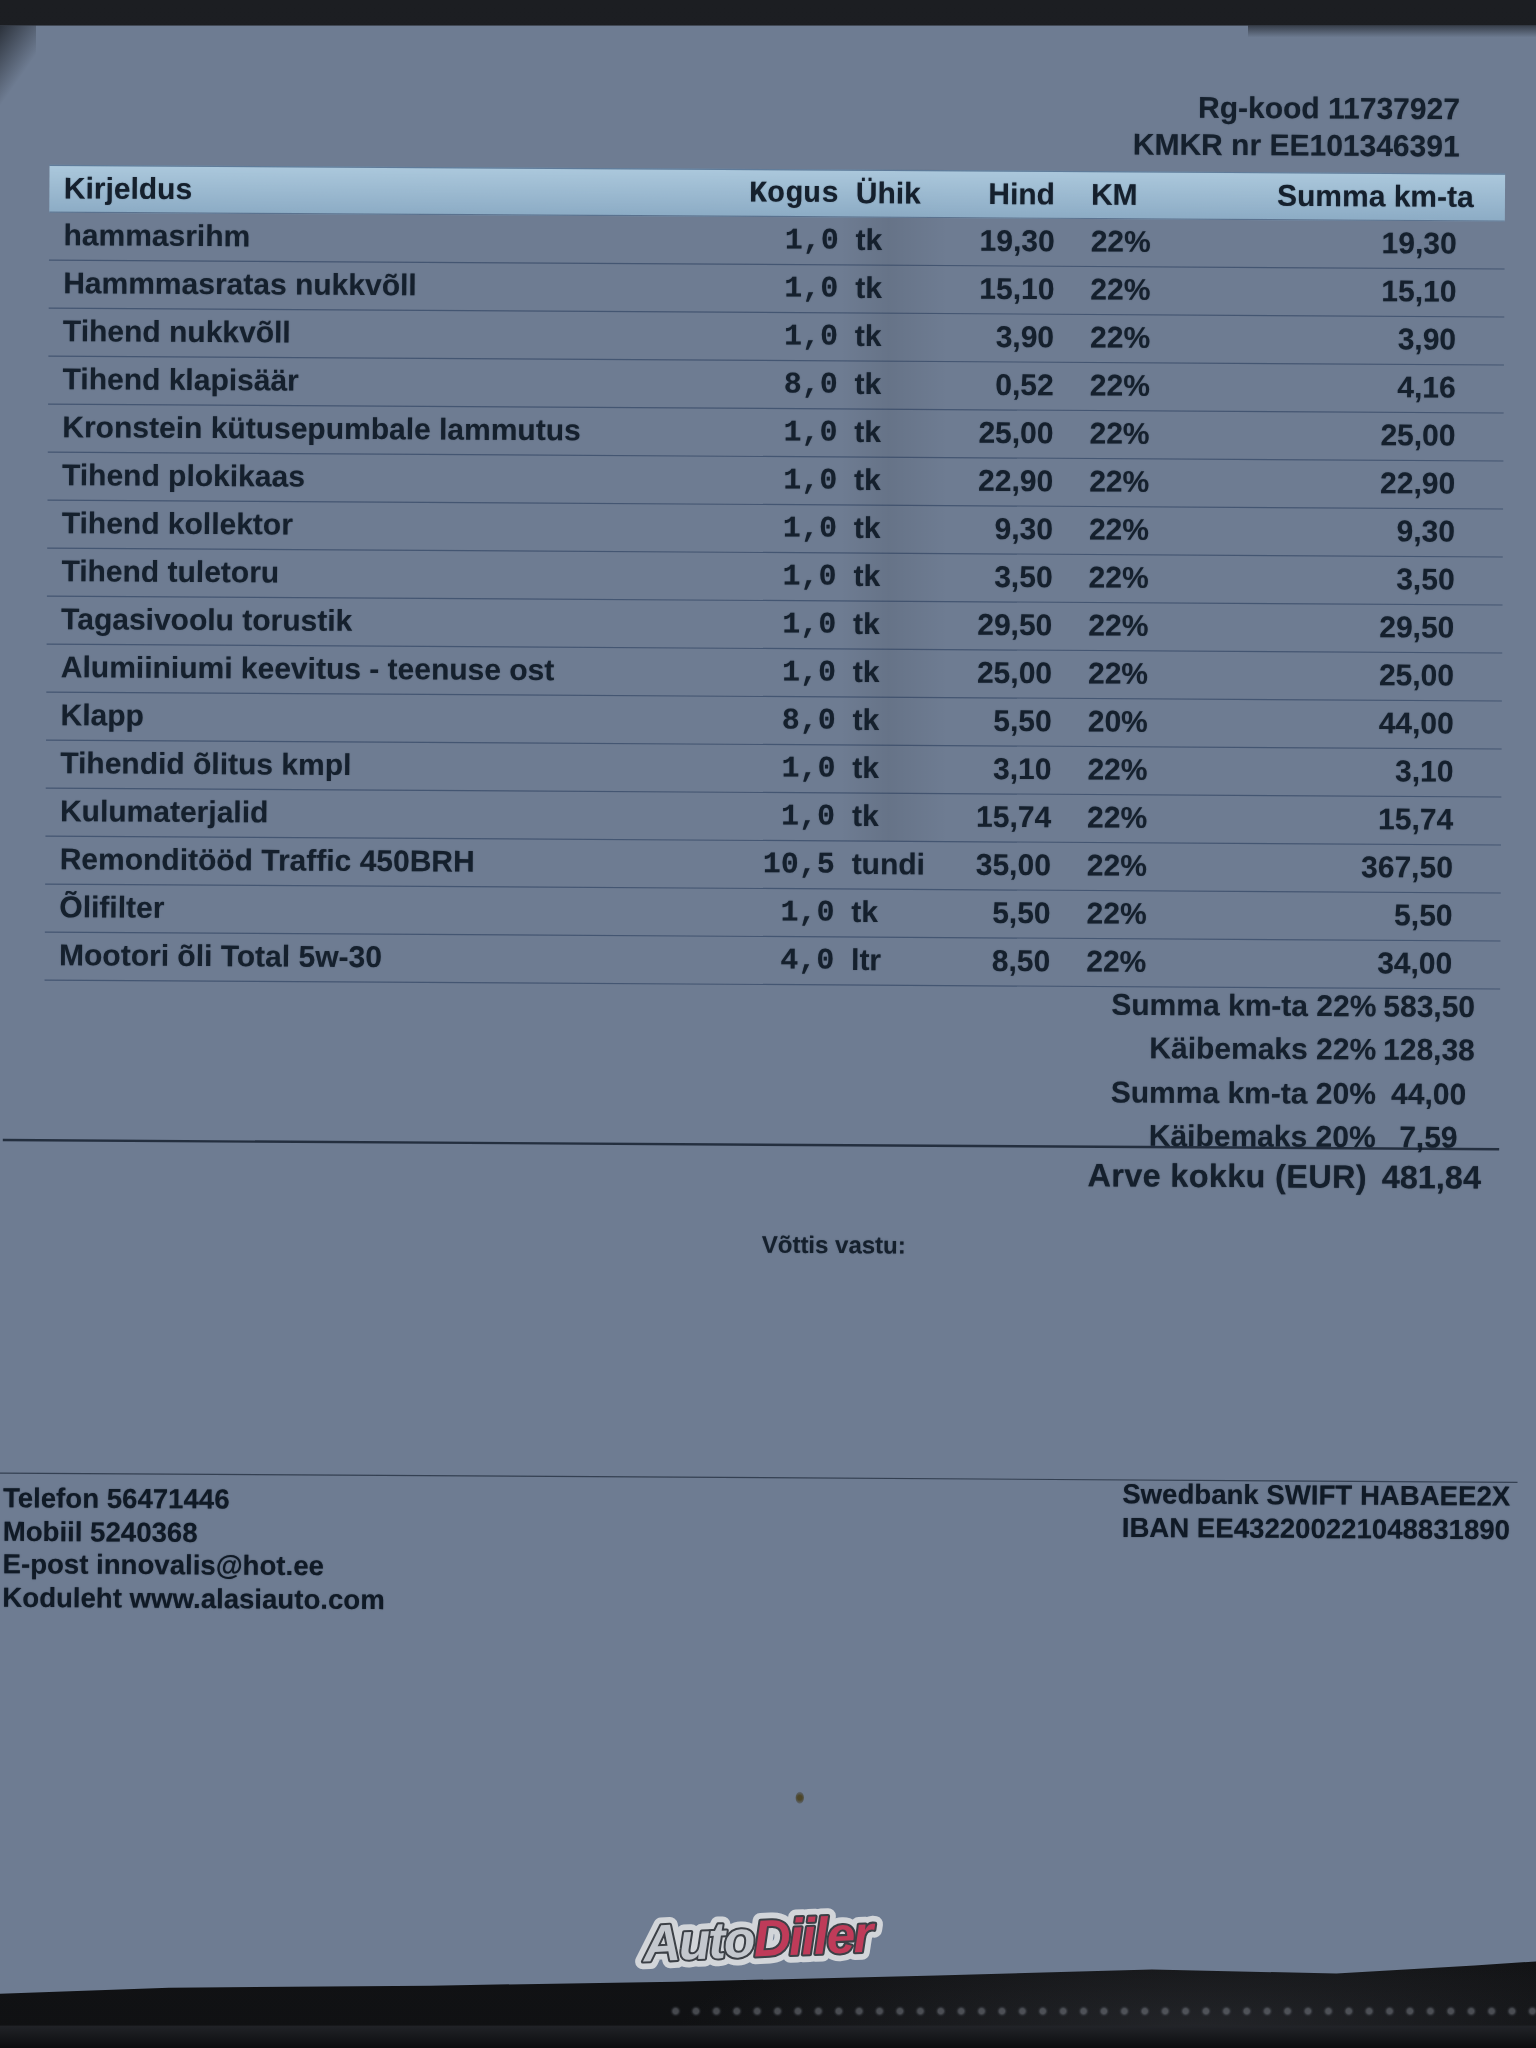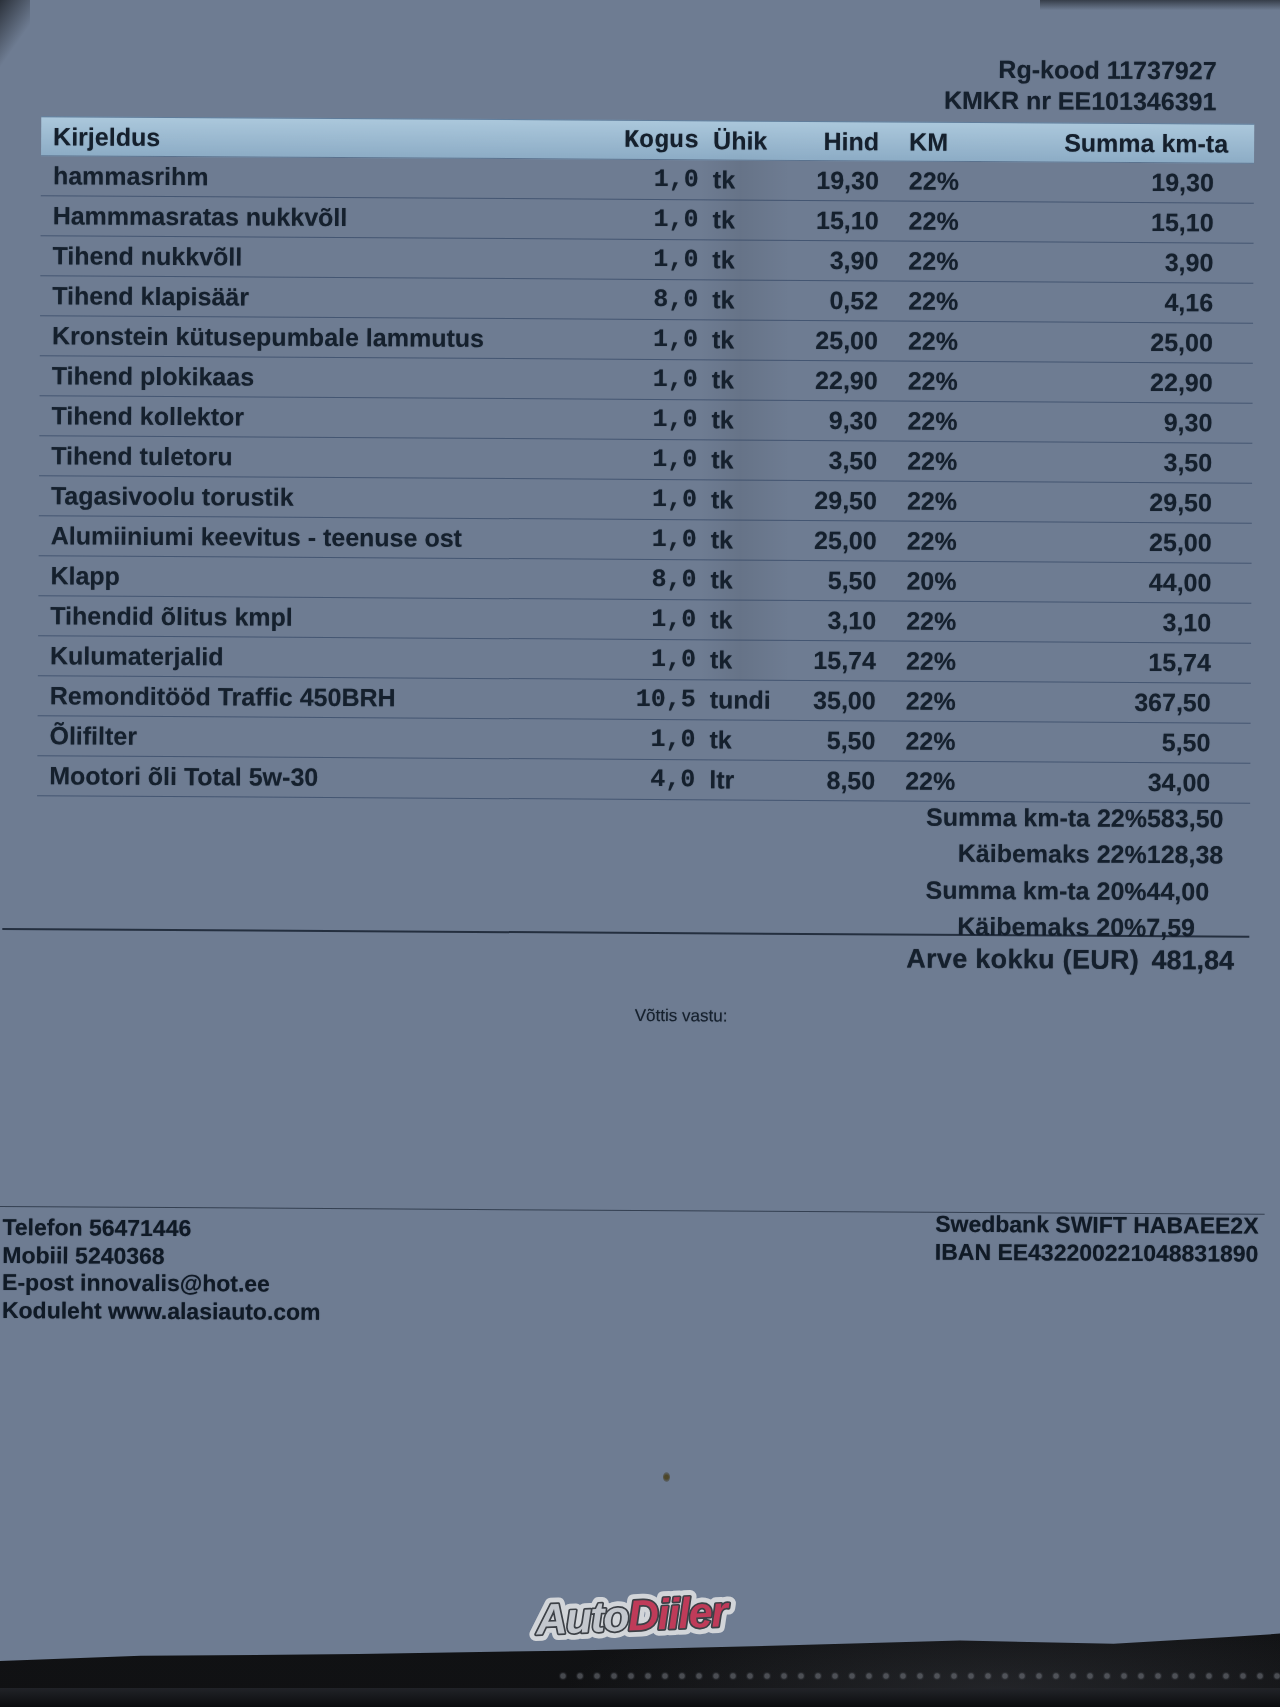--- a/index.html
+++ b/index.html
@@ -29,20 +29,21 @@
     position:absolute;inset:0;
     clip-path:polygon(0 0,100% 0,100% 95.7%,96% 95.9%,87% 96.3%,75% 96.1%,61% 96.4%,44% 96.7%,28% 96.9%,11% 97.0%,0 97.3%);
     background:
       radial-gradient(900px 520px at 62% 11%, rgba(255,255,255,.10), transparent 62%),
       radial-gradient(520px 340px at 99% 27%, rgba(255,255,255,.07), transparent 70%),
       radial-gradient(640px 420px at 2% 100%, rgba(0,0,0,.28), transparent 65%),
       radial-gradient(420px 240px at 55% 62%, rgba(0,0,0,.10), transparent 70%),
       linear-gradient(90deg, rgba(0,0,0,.20), transparent 3%, transparent 97%, rgba(0,0,0,.10)),
       linear-gradient(180deg,#929fb1 0%,#8a98ab 14%,#7f8da1 30%,#70море 0,#6f7d93 45%,#5d6a81 58%,#505c71 70%,#4b5669 80%,#57627255 90%,#5e6876 100%);
     background-color:#6e7c92;
+    margin-top:21px;
   }
   .crease-v{
     position:absolute;top:120px;left:700px;width:90px;height:560px;
     background:linear-gradient(90deg,transparent,rgba(0,0,0,.07) 45%,transparent);
   }
   .corner-tl{
     position:absolute;top:0;left:0;width:30px;height:70px;
     background:linear-gradient(125deg, rgba(8,10,13,.65), transparent 60%);
   }
   .corner-tr{
@@ -67,29 +68,29 @@
   .c-qty{width:80px;text-align:right;font-family:Liberation Mono, monospace;}
   .c-unit{width:90px;padding-left:14px;box-sizing:border-box;}
   .c-price{width:90px;text-align:right;}
   .c-vat{width:110px;padding-left:30px;box-sizing:border-box;}
   .c-sum{width:265px;text-align:right;padding-right:40px;box-sizing:border-box;}
   .thead .c-sum{padding-right:26px;}
 
   .summary{position:absolute;top:793px;right:40px;font-size:25px;font-weight:600;text-shadow:0 0 1px rgba(21,32,45,.5);}
   .sumrow{display:flex;justify-content:flex-end;align-items:center;height:36.5px;}
   .sumrow .lbl{text-align:right;}
-  .sumrow .val{width:88px;text-align:left;}
+  .sumrow .val{width:88px;text-align:center;}
 
   .total-rule{position:absolute;left:8px;top:928px;width:1247px;height:0;border-top:2px solid rgba(18,28,42,.8);}
   .total-row{position:absolute;top:936px;right:40px;display:flex;justify-content:flex-end;align-items:center;height:34px;
     font-size:27px;font-weight:700;text-shadow:0 0 1px rgba(15,24,36,.7);}
   .total-row .val{width:95px;text-align:right;}
   .total-row .lbl{letter-spacing:.3px;}
 
-  .received{position:absolute;left:641px;top:1002px;font-size:17px;font-weight:400;text-shadow:0 0 1px rgba(21,32,45,.5);}
+  .received{position:absolute;left:641px;top:1002px;font-size:20px;font-weight:700;text-shadow:0 0 1px rgba(21,32,45,.5);}
 
   .footer-rule{position:absolute;left:4px;top:1206px;width:1268px;border-top:1px solid rgba(22,32,48,.65);}
   .contacts{position:absolute;left:10px;top:1214px;font-size:23px;line-height:27.5px;font-weight:600;text-shadow:0 0 1px rgba(15,24,36,.6);color:#101a26;}
   .bank{position:absolute;right:14px;top:1204px;text-align:right;font-size:23px;line-height:28px;font-weight:600;text-shadow:0 0 1px rgba(15,24,36,.6);color:#101a26;}
 
   .stain{position:absolute;left:672px;top:1468px;width:7px;height:10px;border-radius:50%;
     background:radial-gradient(circle,#4d4628 30%, rgba(60,55,35,.4) 70%, transparent);}
 
   .watermark{position:absolute;left:528px;top:1582px;transform:rotate(-2.5deg);}
 </style>

